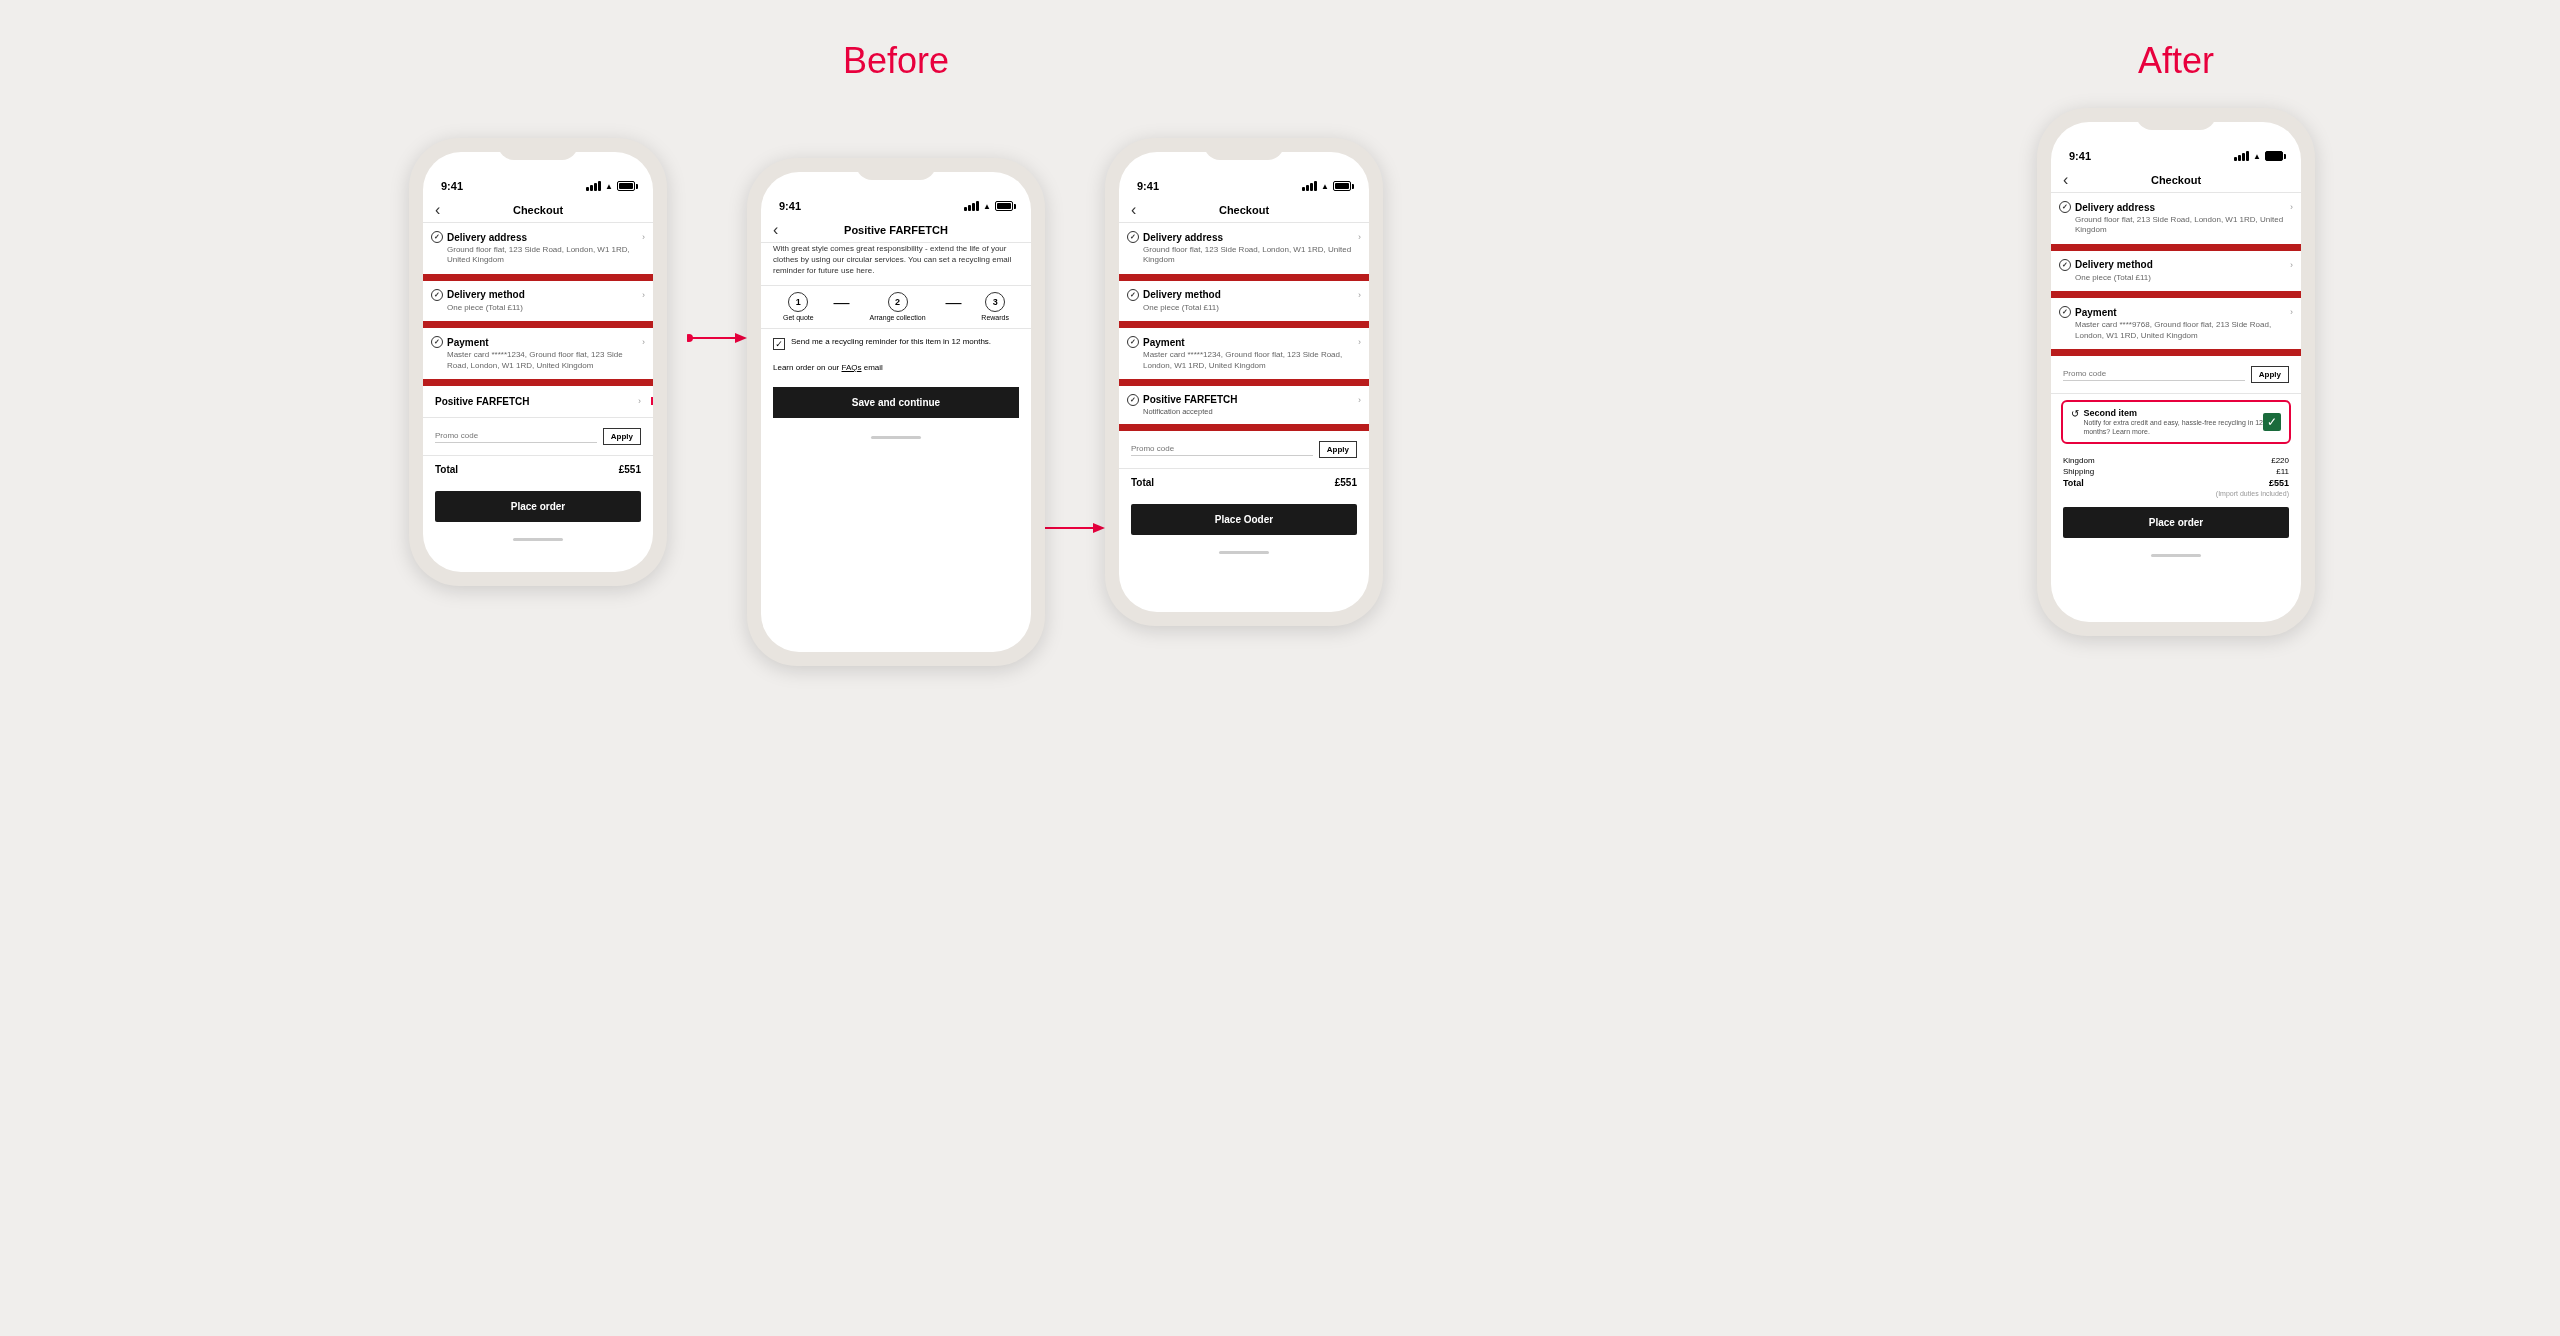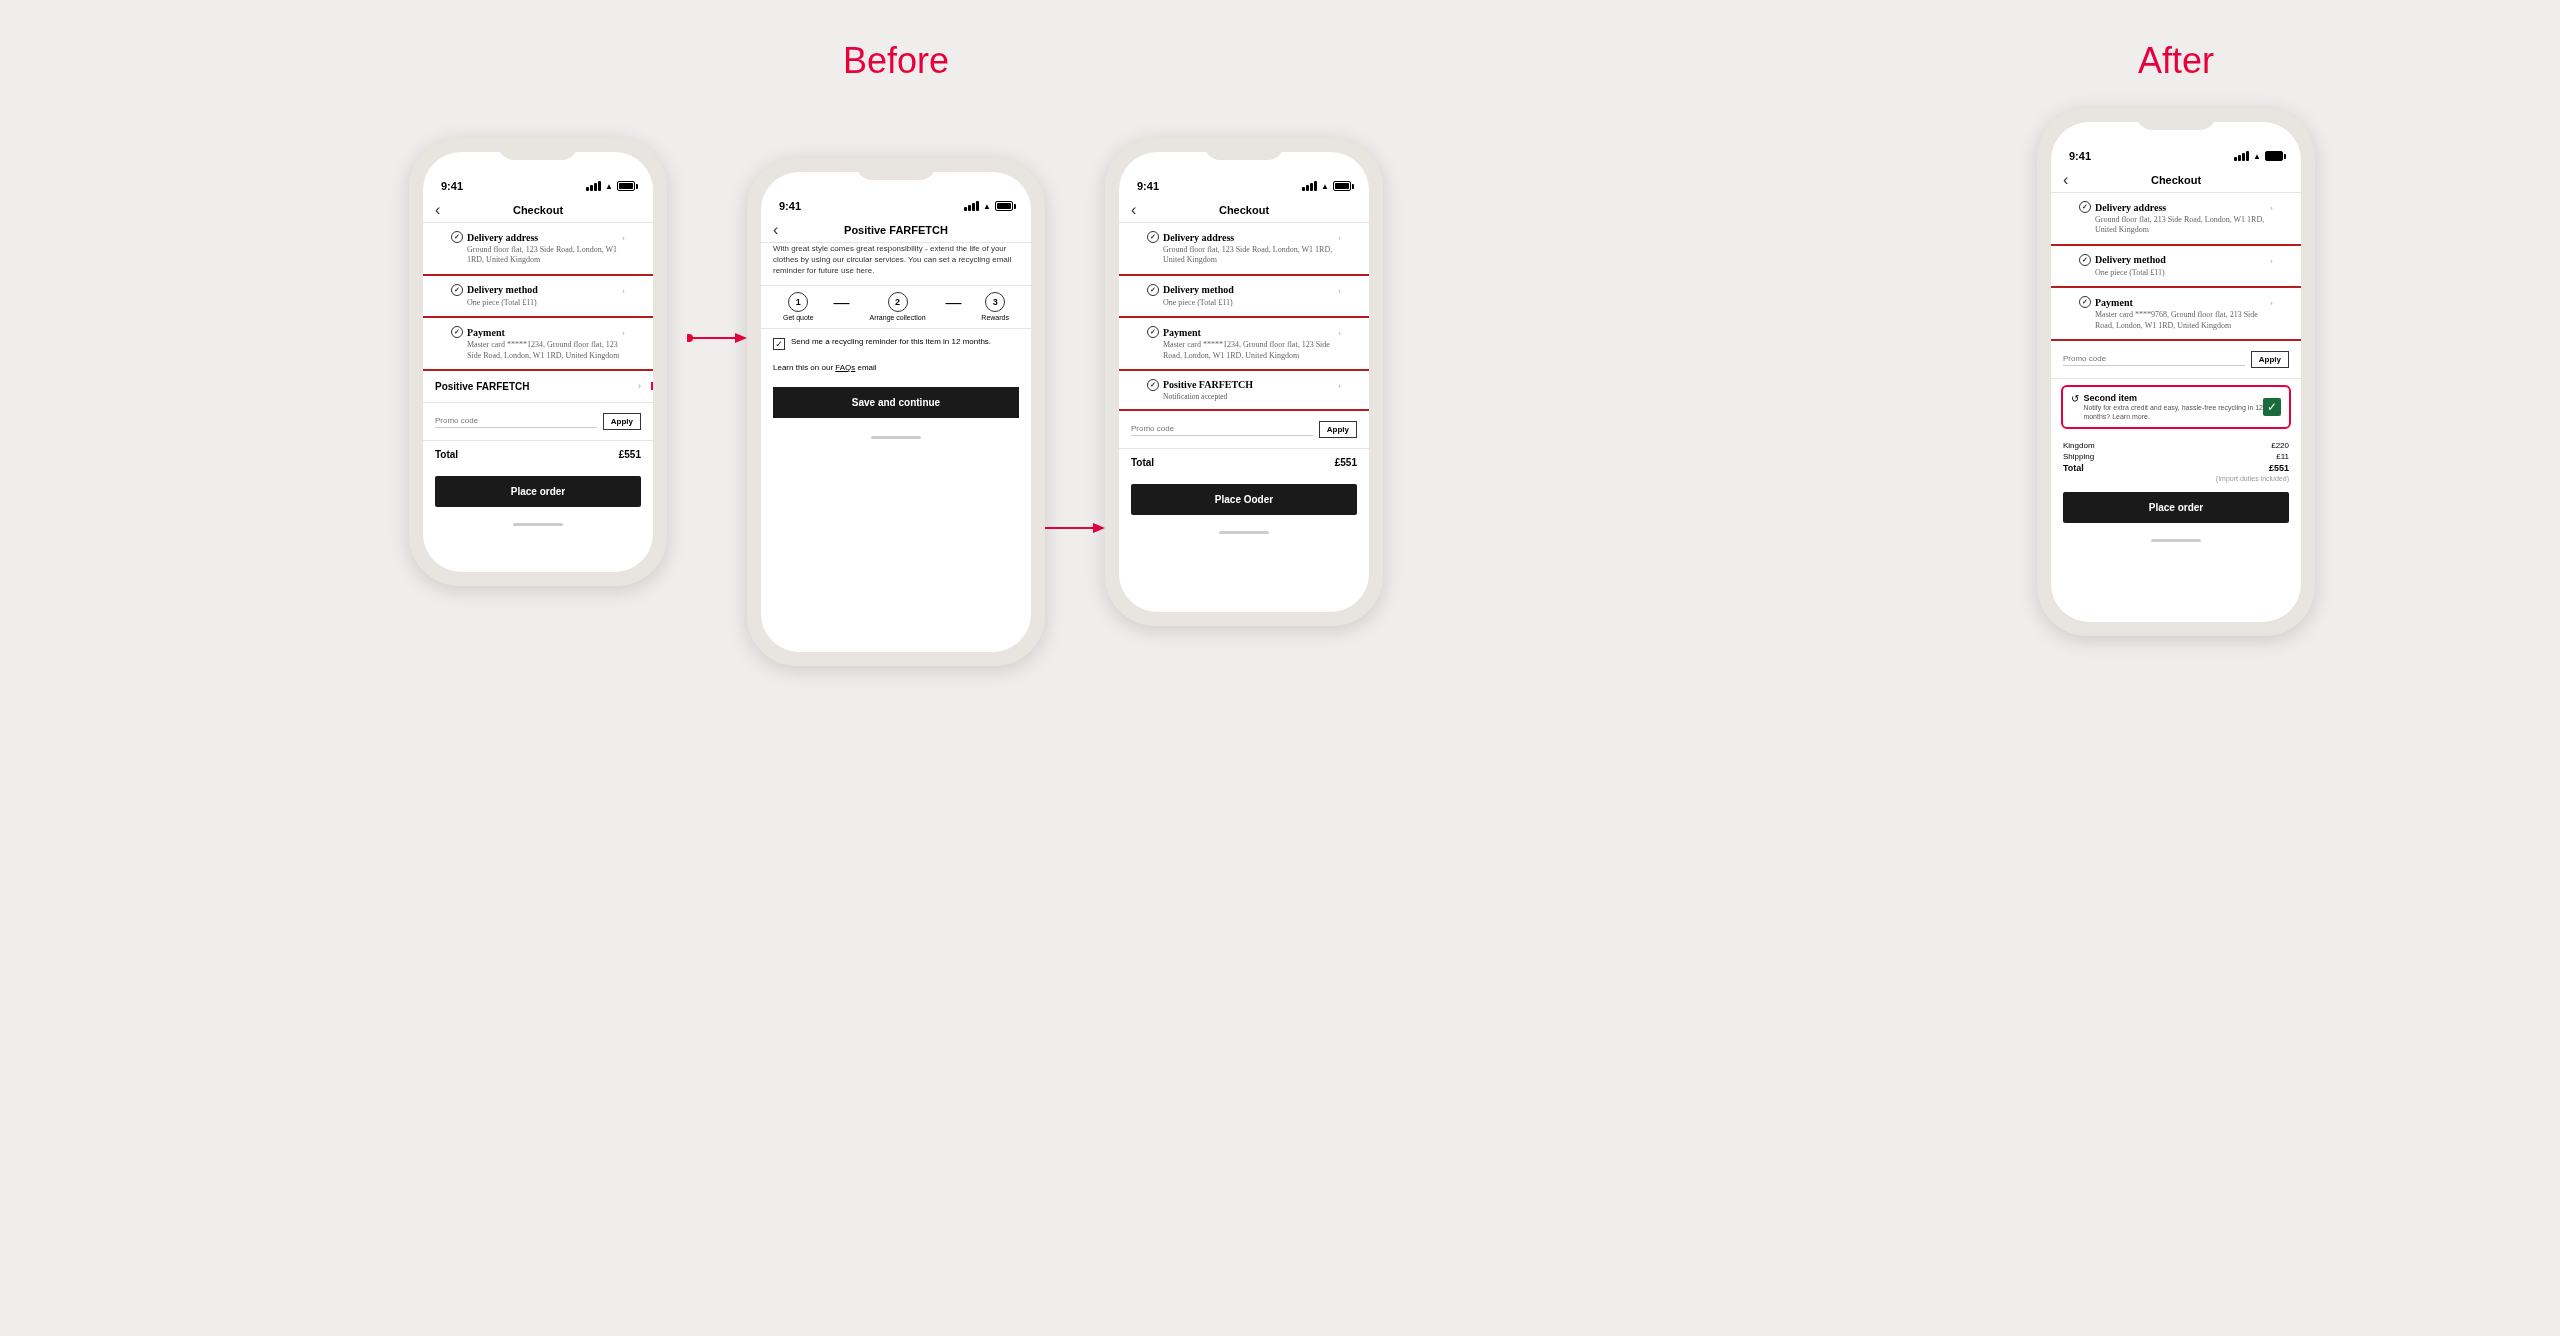--- a/index.html
+++ b/index.html
@@ -131,24 +131,23 @@
     .page-header-title { font-size: 11px; font-weight: 600; }
     .back-btn {
       position: absolute;
       left: 12px;
       font-size: 16px;
       color: #333;
     }
 
     
     .checkout-section {
-      padding: 8px 28px;
-      border-bottom: 2px solid #b91c1c;
+      padding: 8px 8px;
+      border-bottom: 7px solid #b91c1c;
       cursor: pointer;
-      font-family: Liberation Serif, serif;
     }
     .checkout-section-header {
       display: flex;
       align-items: center;
       justify-content: space-between;
     }
     .checkout-section-title {
       font-size: 10px;
       font-weight: 600;
       display: flex;
@@ -573,21 +572,21 @@
             </div>
             
             <div class="modal-checkbox-row">
               <div class="modal-checkbox">
                 <span style="font-size:9px;">✓</span>
               </div>
               <span class="modal-checkbox-text">Send me a recycling reminder for this item in 12 months.</span>
             </div>
             
             <div class="modal-faq">
-              <span>Learn this on our </span><a>FAQs</a><span> email</span>
+              <span>Learn order on our </span><a>FAQs</a><span> email</span>
             </div>
             
             <button class="save-continue-btn">Save and continue</button>
             
             <div style="display:flex;justify-content:center;padding:4px 0 8px;">
               <div style="width:50px;height:3px;background:#ccc;border-radius:2px;"></div>
             </div>
           </div>
         </div>
       </div>

